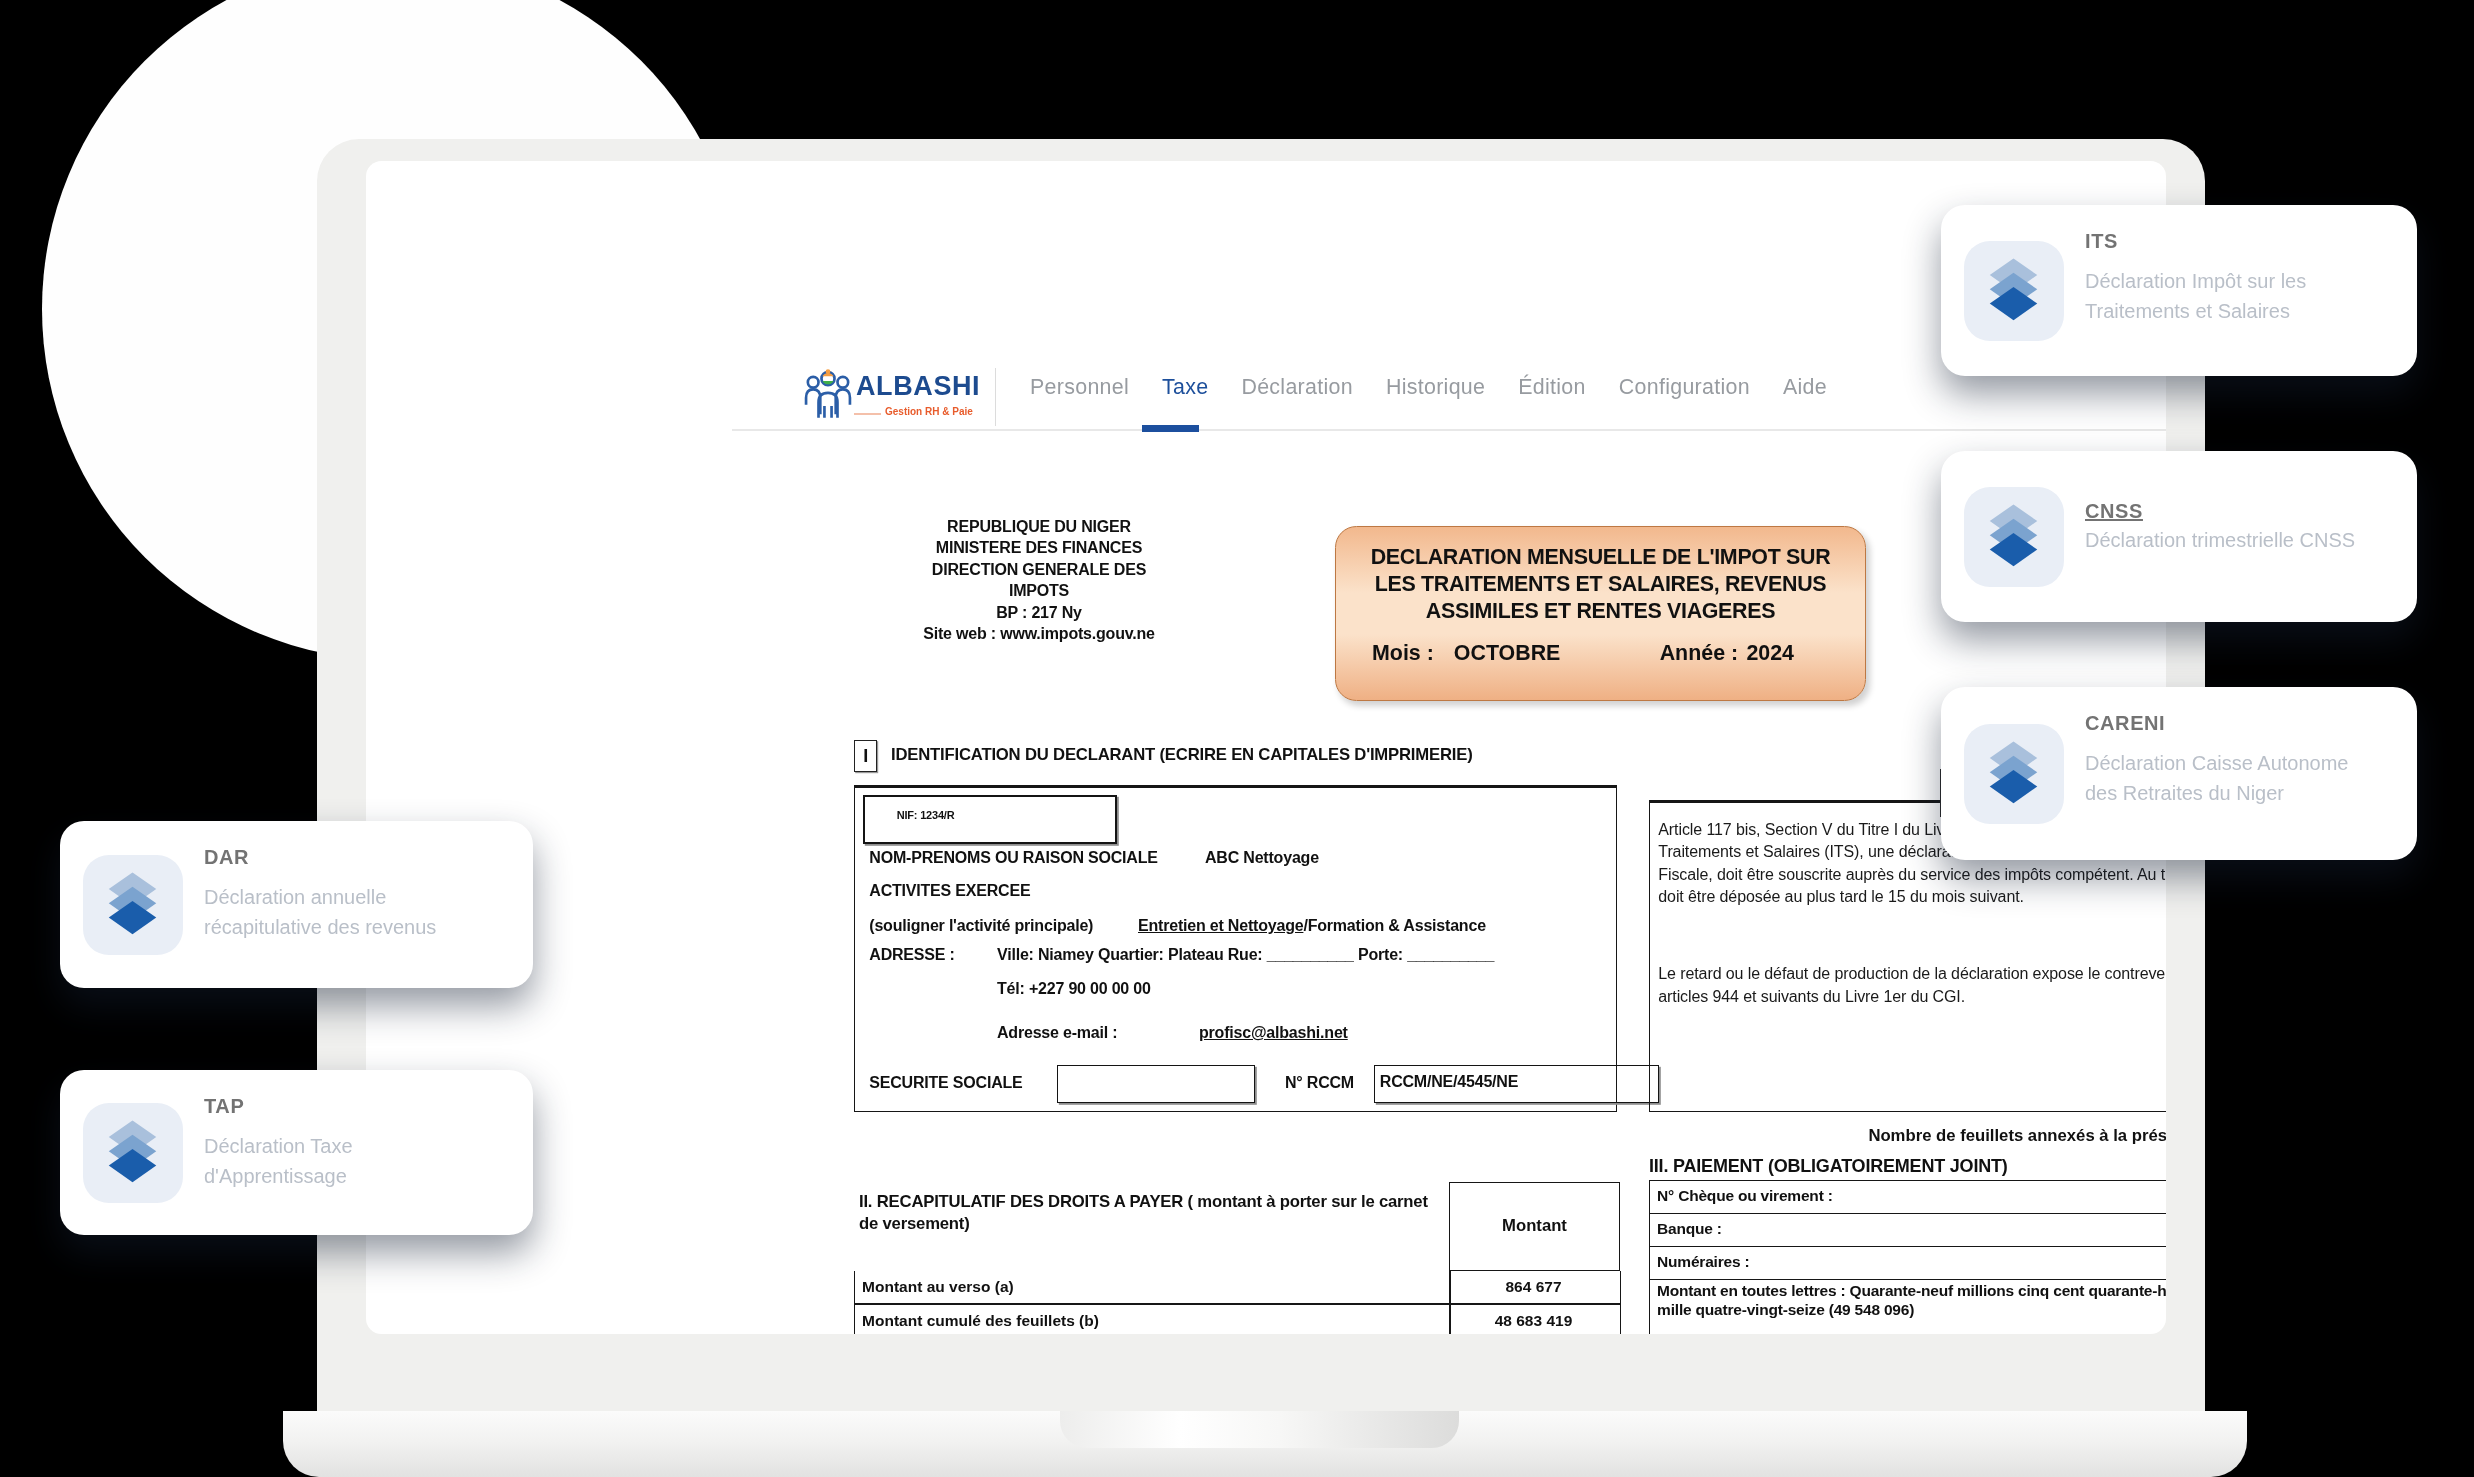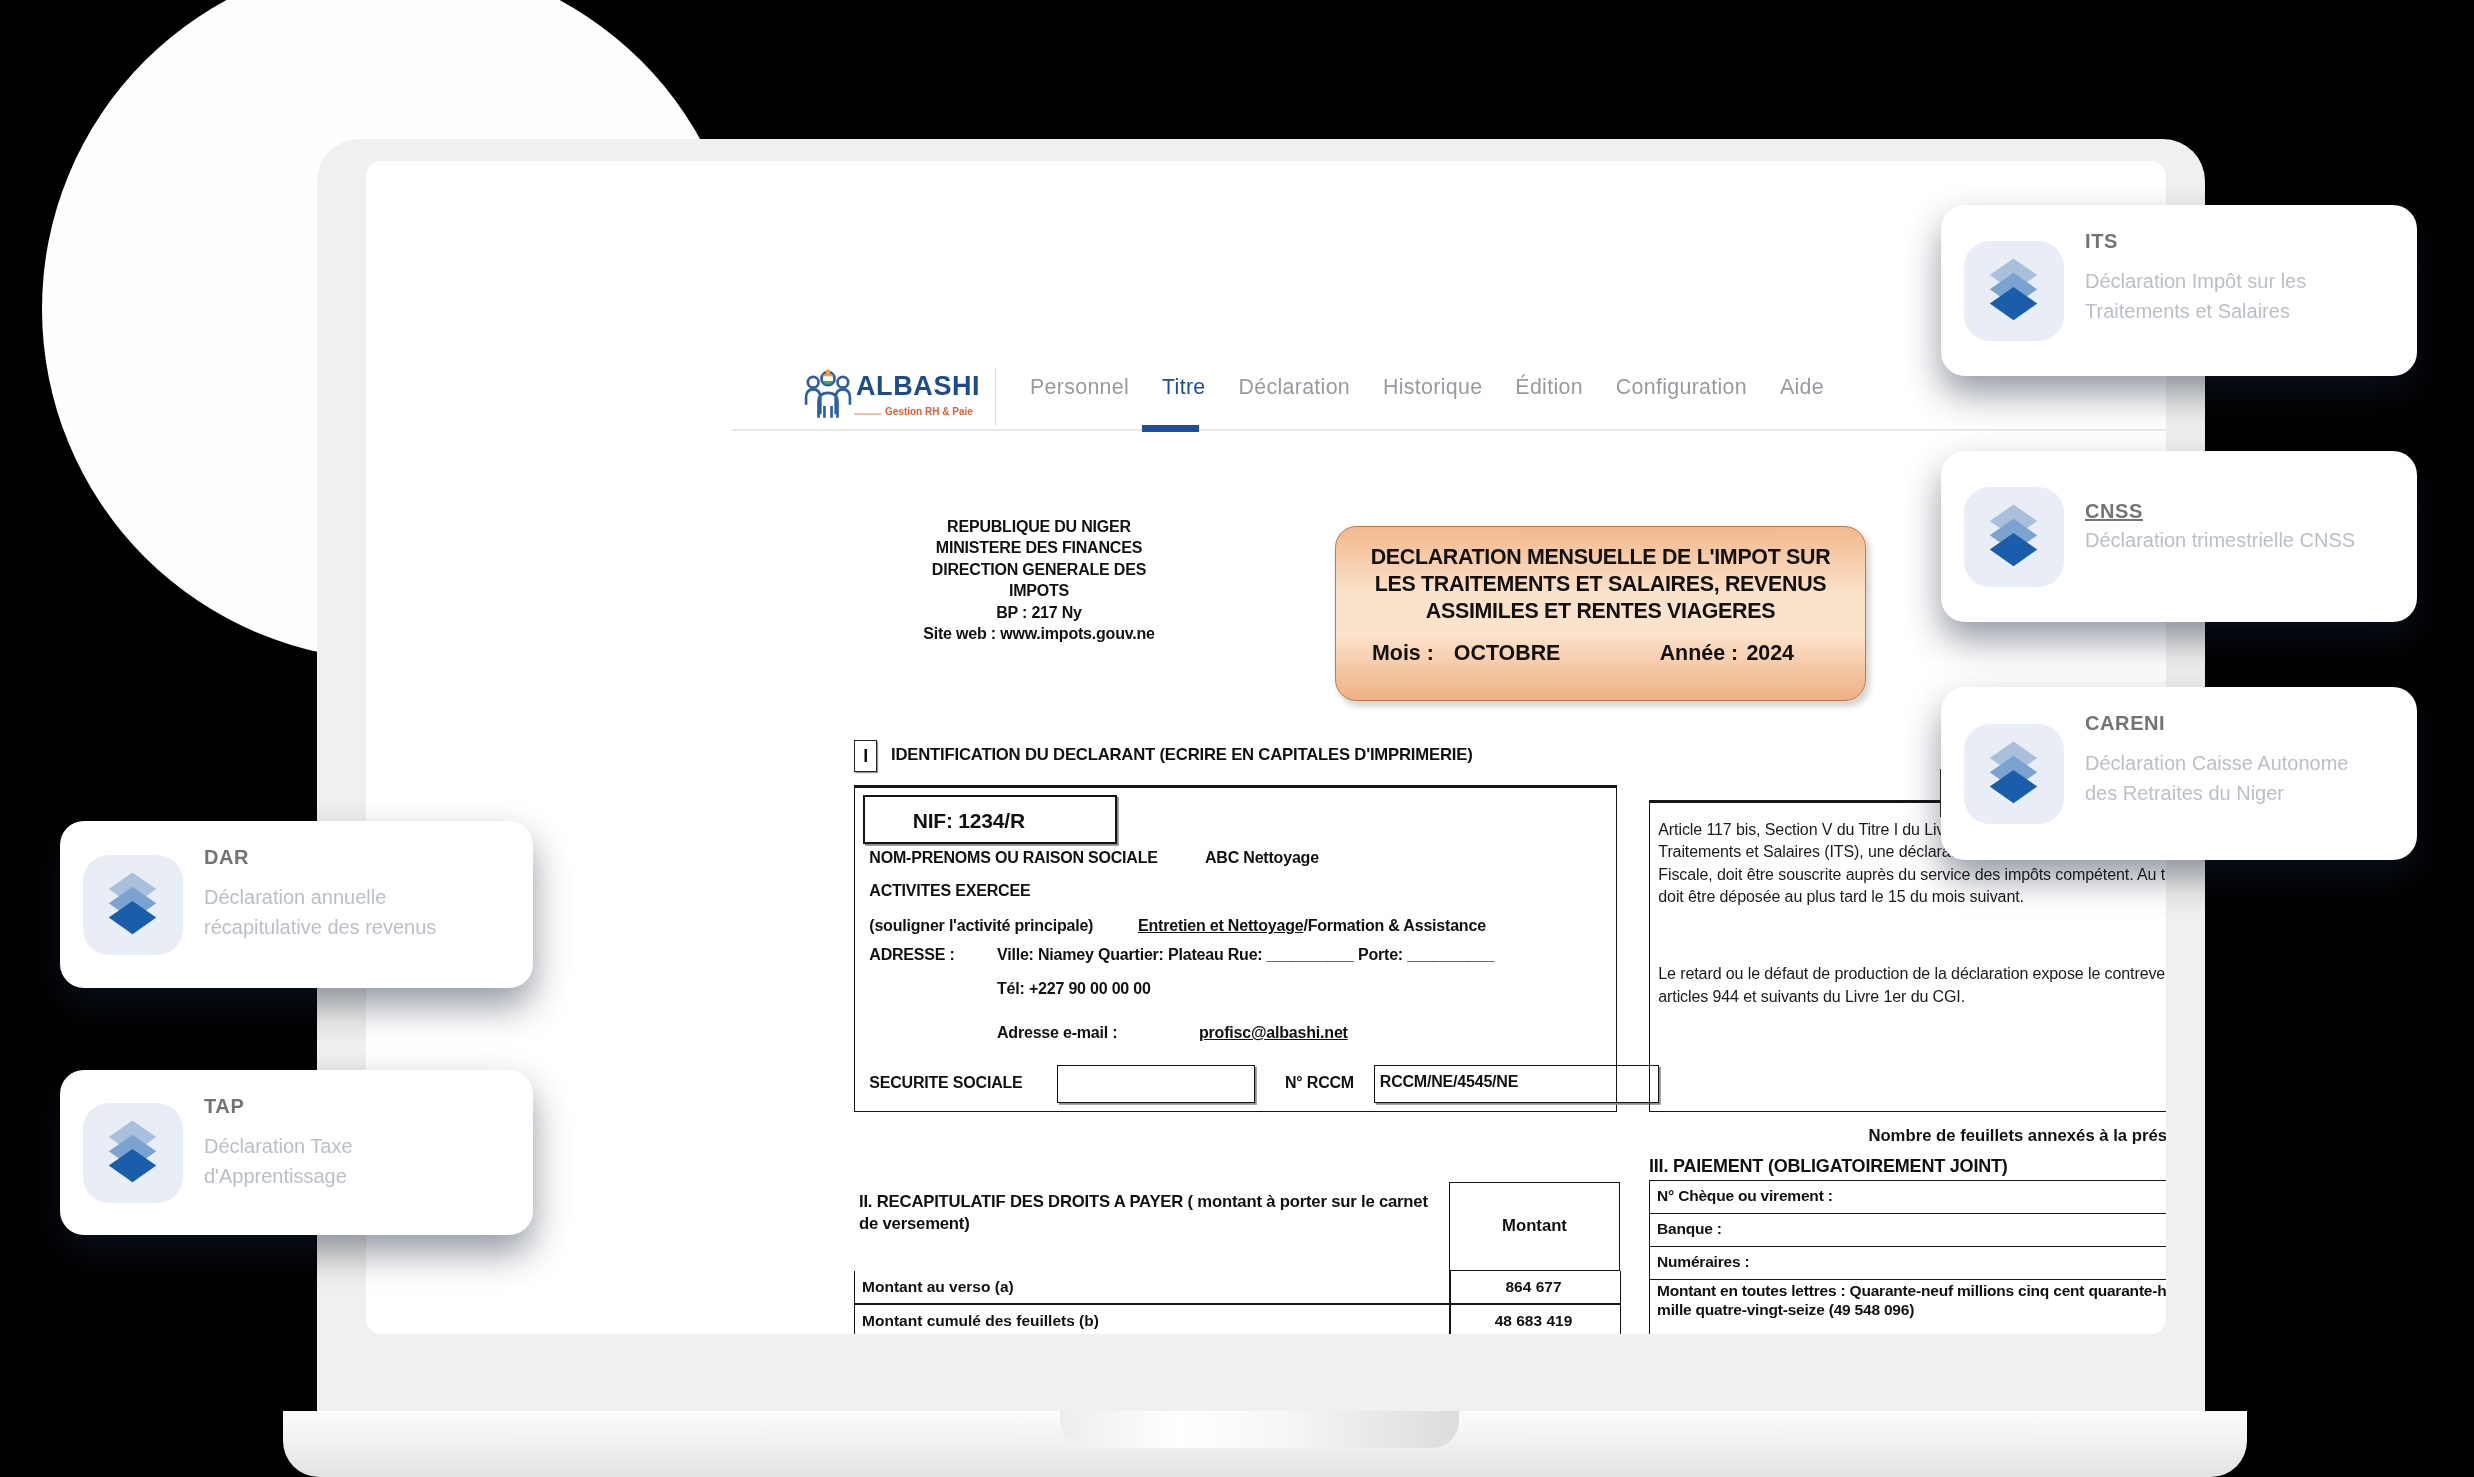--- a/index.html
+++ b/index.html
@@ -41,21 +41,21 @@
   #title-month-row{left:36px;top:114px;width:458px;display:flex;font-size:21.4px;font-weight:bold;}
 
   #ref-number{left:1766px;top:350px;font-size:16.7px;font-weight:bold;color:#ee1b2e;white-space:nowrap;}
 
   #sec1-index{left:488px;top:579px;width:21.4px;height:30px;border:1.8px solid #222;box-shadow:1.2px 1.2px 0 #999;
       font-size:18px;font-weight:bold;text-align:center;line-height:30px;}
   #sec1-heading{left:525px;top:584px;font-size:16.7px;font-weight:bold;letter-spacing:-0.2px;}
 
   #id-box{left:488px;top:624px;width:761px;height:323px;border:1.8px solid #161616;border-top-width:3.6px;}
   #nif-box{left:7.7px;top:7.1px;width:250px;height:45px;border:2.4px solid #141414;box-shadow:1.8px 1.8px 0 #8e8e8e;}
-  #nif-text{left:24px;top:12px;font-size:21px;font-weight:bold;padding-left:24px;}
+  #nif-text{left:8px;top:12px;font-size:11px;font-weight:bold;padding-left:24px;}
   .id-line{font-size:16px;font-weight:bold;white-space:nowrap;letter-spacing:-0.2px;}
   .u{text-decoration:underline;}
   #ss-box{left:202px;top:277px;width:196px;height:36px;border:1.8px solid #141414;box-shadow:1.8px 1.8px 0 #8e8e8e;}
   #rccm-box{left:519px;top:277px;width:235px;height:36px;border:1.8px solid #141414;box-shadow:1.8px 1.8px 0 #8e8e8e;padding-left:48px;}
 
   #legal-box{left:1283px;top:639px;width:770px;height:308px;border:1.8px solid #161616;border-top-width:3.6px;}
   #legal-label{left:1574px;top:608px;width:214px;height:46px;background:#fff;border:1.8px solid #2a2a2a;
       box-shadow:1.8px 1.8px 0 #8e8e8e;font-size:16px;font-weight:bold;text-align:center;line-height:45px;letter-spacing:-0.3px;}
   .legal-p{left:8.3px;width:751px;font-size:16px;line-height:22.6px;color:#1a1a1a;letter-spacing:-0.1px;}
 
@@ -118,21 +118,21 @@
       <path d="M30.5 22 a11 11 0 0 0 19 0 z" fill="#3fae49" stroke="none"></path>
       <circle cx="40" cy="6" r="4" fill="#f59e42"></circle>
     </svg>
     <div class="abs" id="brand-text">ALBASHI</div>
     <div class="abs" id="brand-line"></div>
     <div class="abs" id="brand-tagline">Gestion RH &amp; Paie</div>
     <div class="abs" id="nav-divider"></div>
 
     <div class="abs" id="nav-row">
       <div class="nav-item">Personnel</div>
-      <div class="nav-item active">Titre</div>
+      <div class="nav-item active">Taxe</div>
       <div class="nav-item">Déclaration</div>
       <div class="nav-item">Historique</div>
       <div class="nav-item">Édition</div>
       <div class="nav-item">Configuration</div>
       <div class="nav-item">Aide</div>
     </div>
     <div class="abs" id="nav-rule"></div>
     <div class="abs" id="nav-underline"></div>
 
     <div class="abs doc" id="agency">

